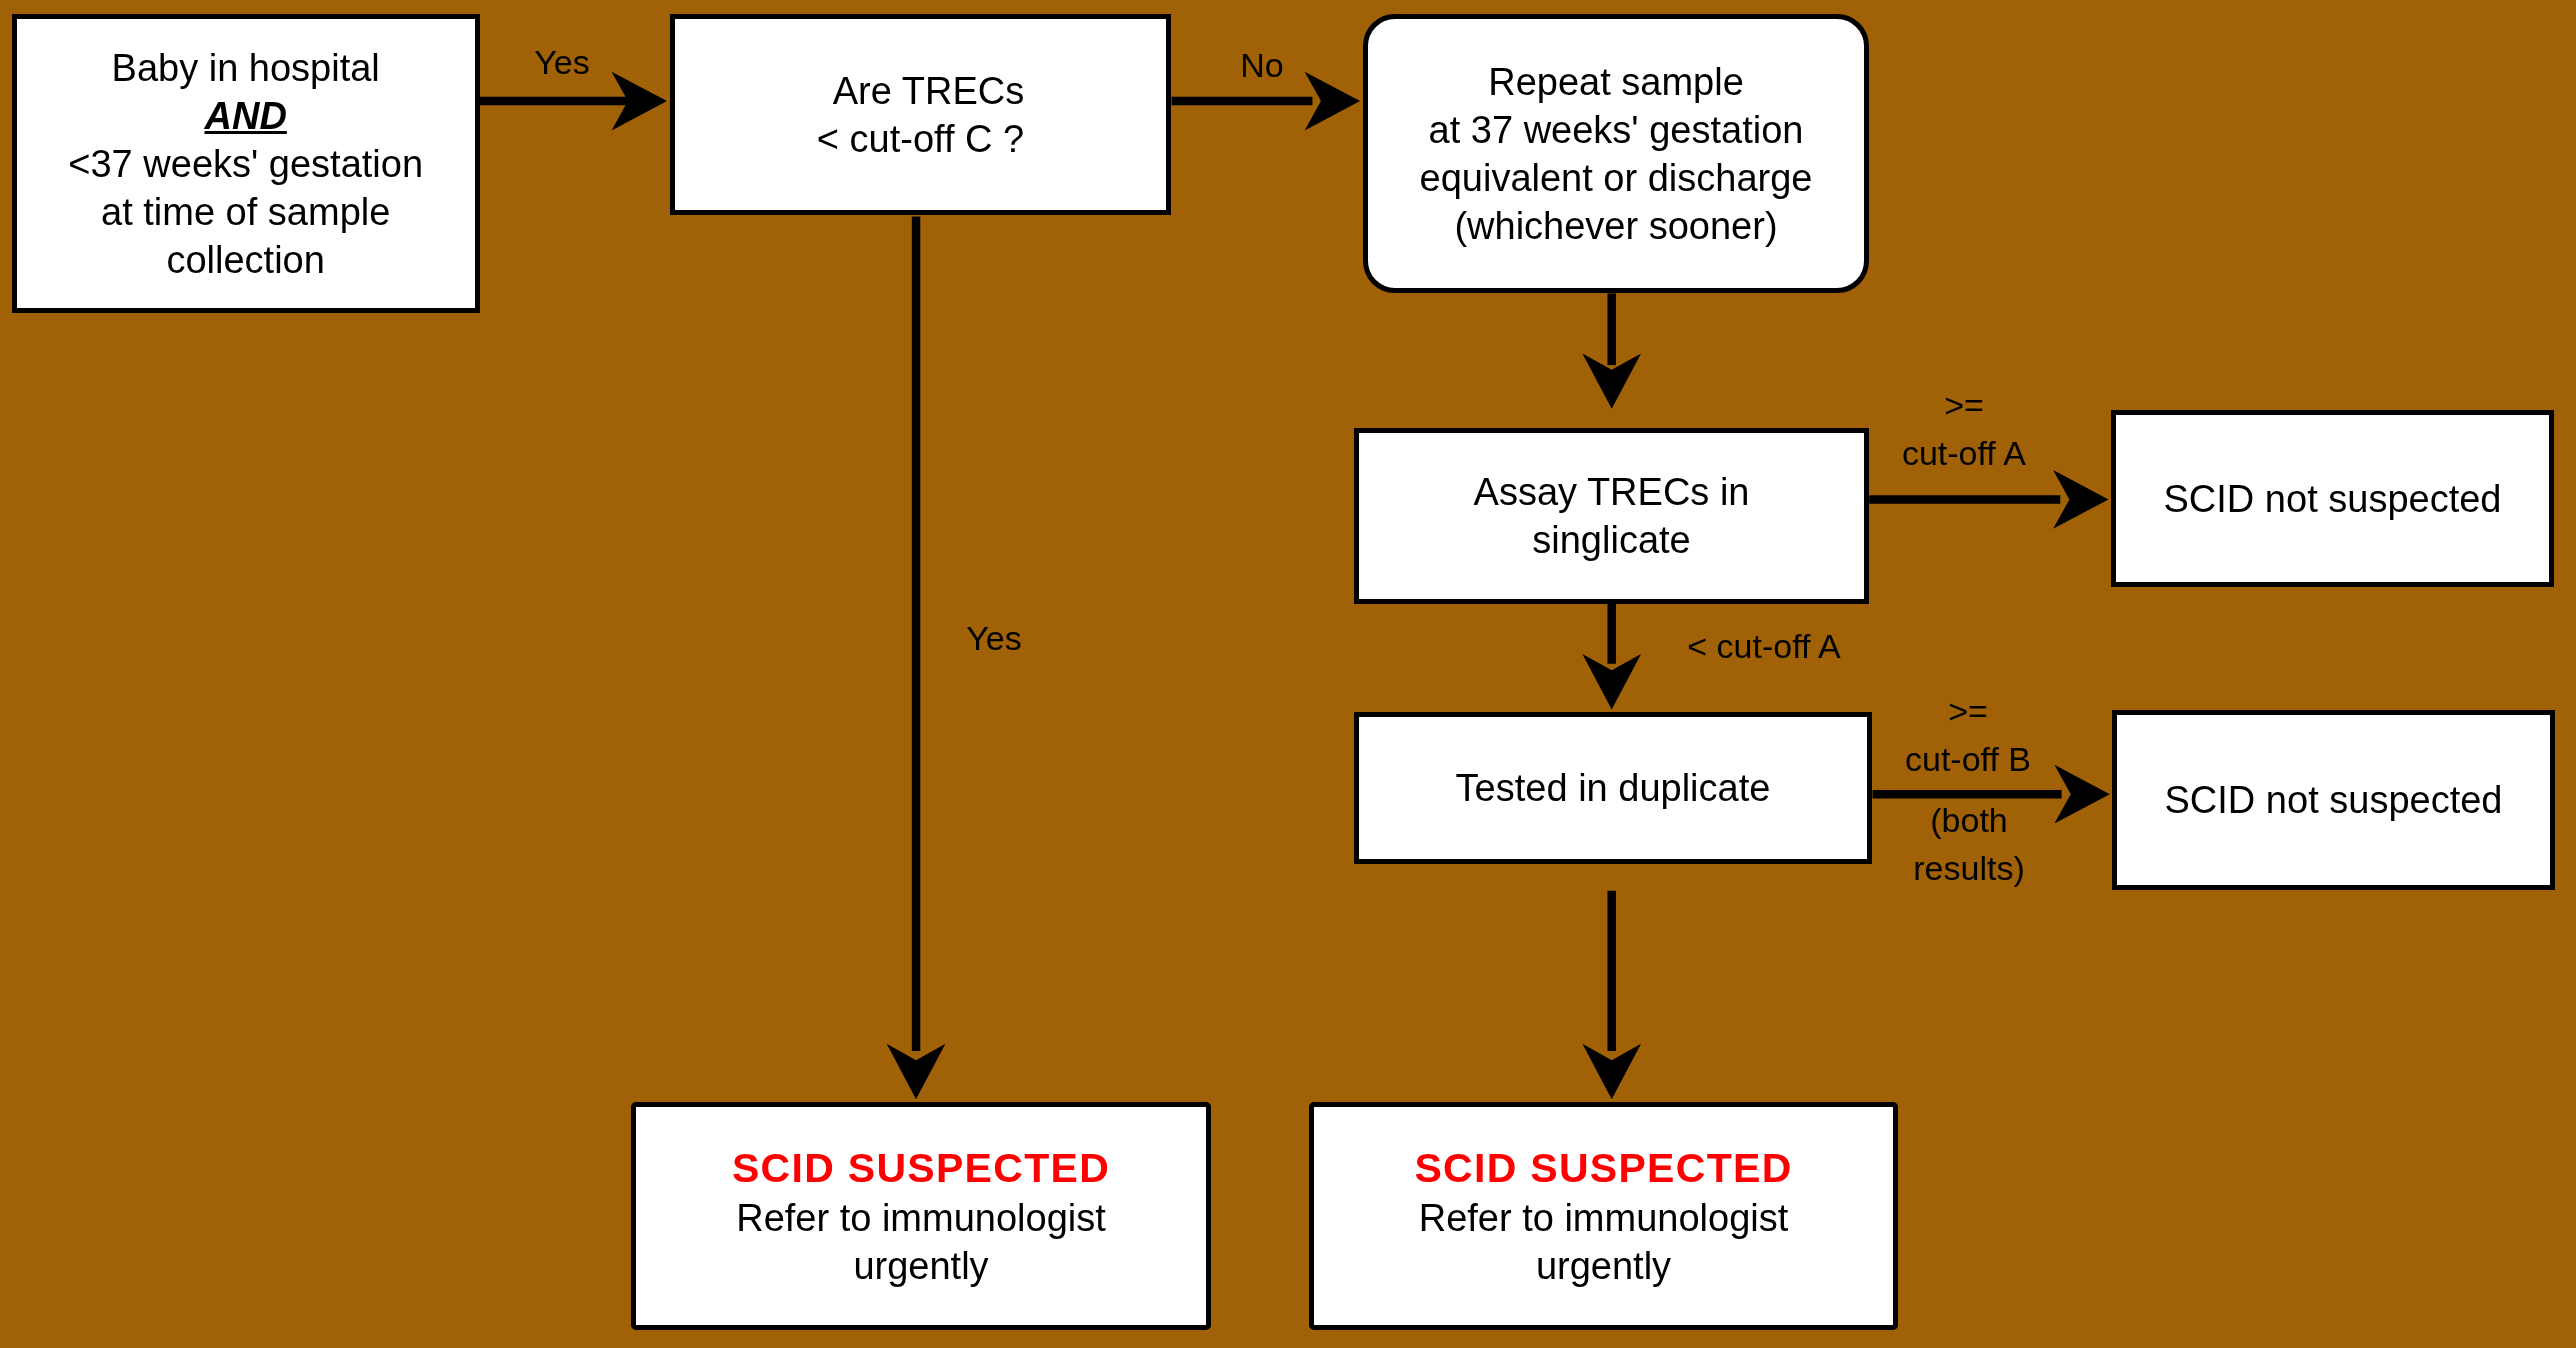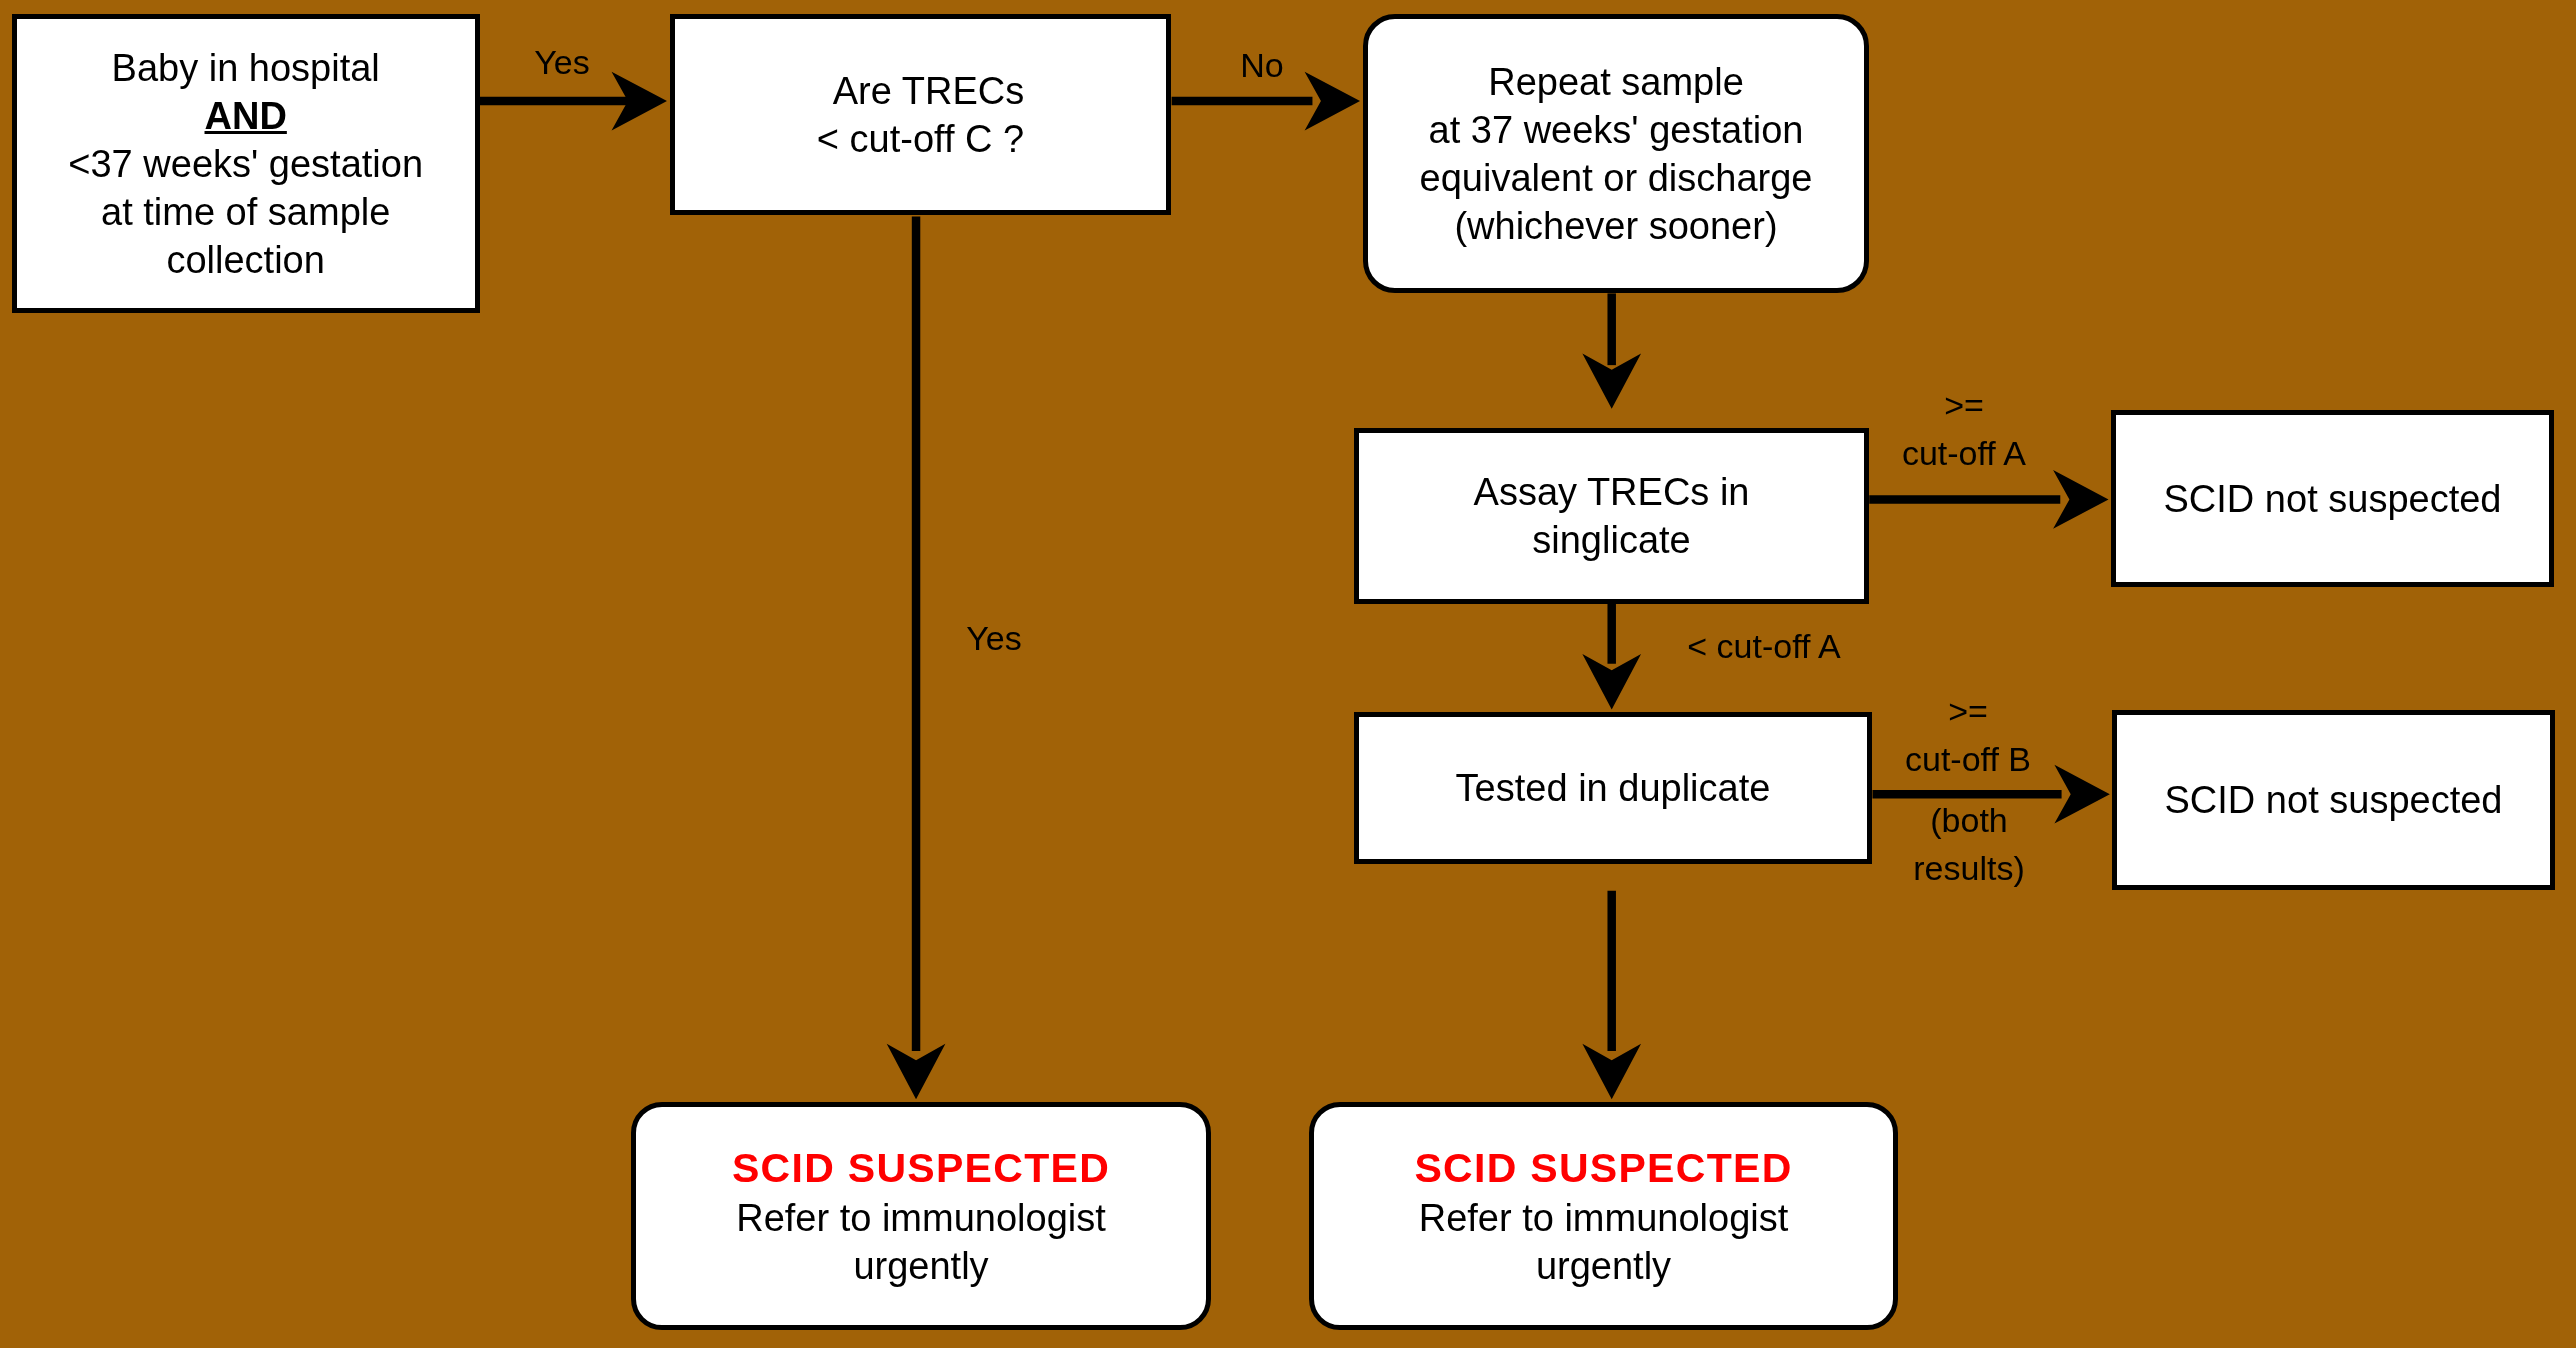--- a/index.html
+++ b/index.html
@@ -23,26 +23,27 @@
     background: #ffffff;
     display: flex;
     flex-direction: column;
     align-items: center;
     justify-content: center;
     text-align: center;
     font-size: 38px;
     line-height: 48px;
   }
   .node.rounded {
-    border-radius: 31px;
+    border-radius: 5px;
   }
   .multi { white-space: pre-line; }
   .and-line {
     font-weight: bold;
     text-decoration: underline;
+    font-style: italic;
   }
   .alert-title {
     font-weight: bold;
     font-size: 41px;
     letter-spacing: 1.3px;
     line-height: 52px;
   }
   .edge-label {
     position: absolute;
     font-size: 34px;

